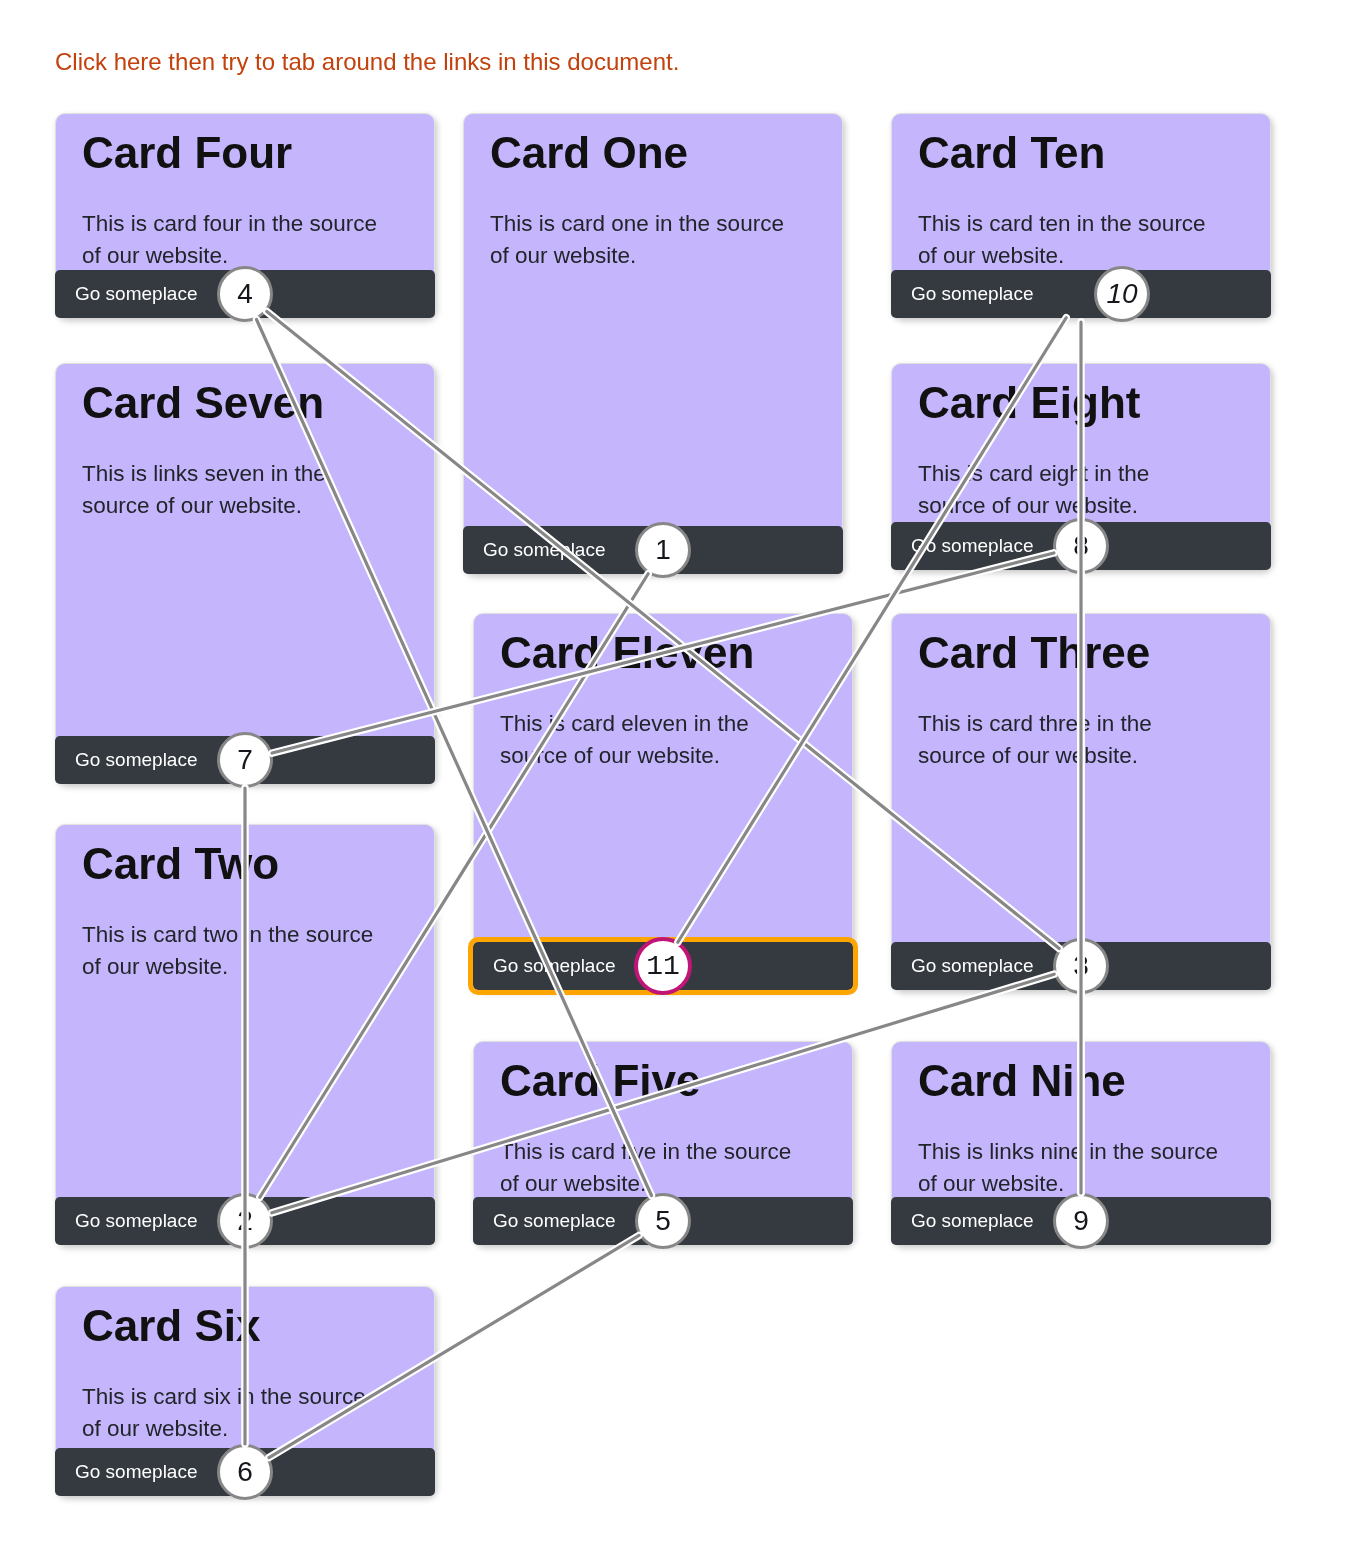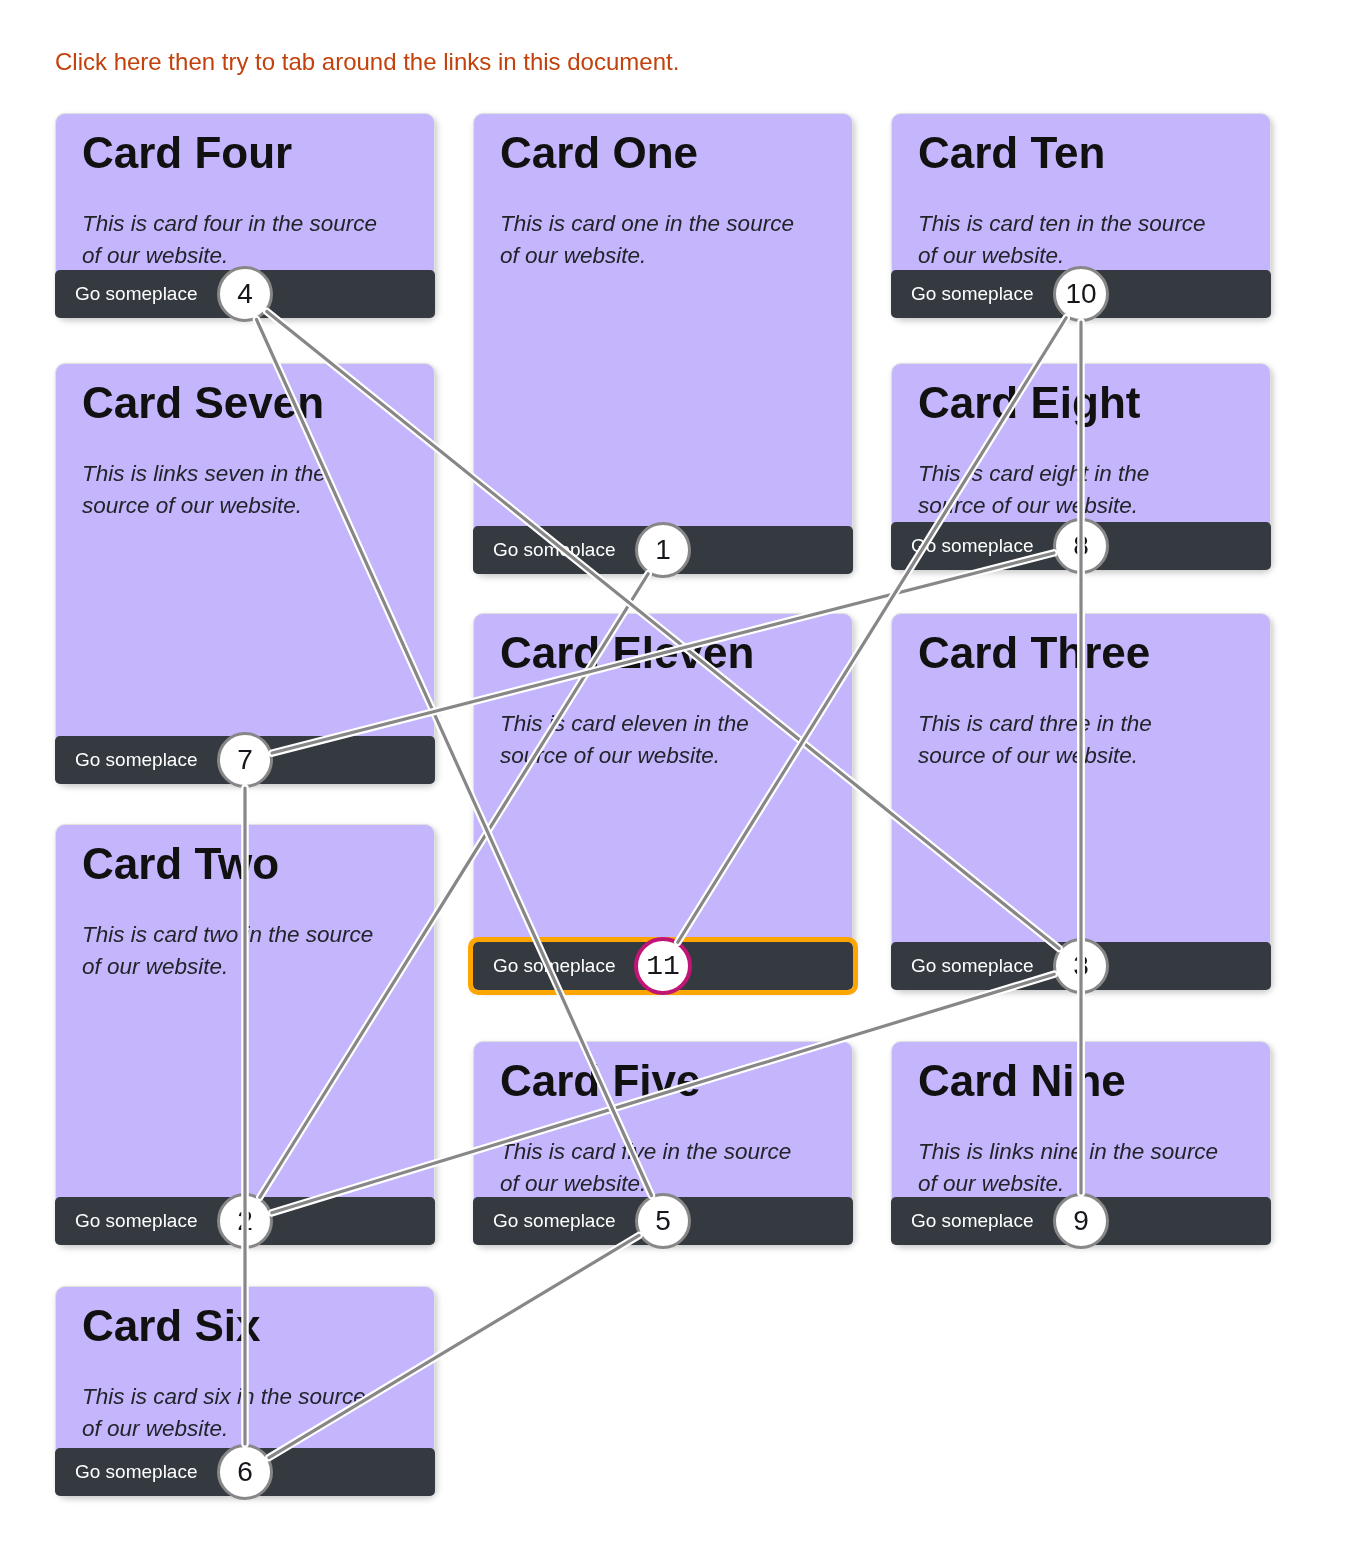--- a/index.html
+++ b/index.html
@@ -24,21 +24,21 @@
     box-shadow: 2px 3px 6px rgba(0,0,0,0.22);
     padding: 14px 26px 0 26px;
     z-index: 1;
   }
   .card-title {
     margin: 0; font-size: 44px; font-weight: 700; color: #111111;
     letter-spacing: 0;
   }
   .card-text {
     margin: 30px 0 0 0; font-size: 22.5px; line-height: 32px;
-    max-width: 302px; color: #212529; font-style: italic;
+    max-width: 302px; color: #212529;
   }
   .card-button {
     position: absolute; left: -1px; right: -1px; bottom: -1px;
     height: 48px; line-height: 48px;
     background: var(--btn-bg, #343a40);
     color: var(--btn-fg, #ffffff);
     font-size: 19px; text-decoration: none;
     padding-left: 20px; border-radius: 5px;
     display: block;
   }
@@ -71,21 +71,21 @@
 <p class="instruction">Click here then try to tab around the links in this document.</p>
 
 <div id="board">
 
   <article class="card" style="left:55px;top:113px;width:380px;height:205px">
     <h2 class="card-title">Card Four</h2>
     <p class="card-text">This is card four in the source of our website.</p>
     <a href="#" class="card-button">Go someplace</a>
   </article>
 
-  <article class="card" style="left:473px;top:113px;width:380px;height:461px">
+  <article class="card" style="left:463px;top:113px;width:380px;height:461px">
     <h2 class="card-title">Card One</h2>
     <p class="card-text">This is card one in the source of our website.</p>
     <a href="#" class="card-button">Go someplace</a>
   </article>
 
   <article class="card" style="left:891px;top:113px;width:380px;height:205px">
     <h2 class="card-title">Card Ten</h2>
     <p class="card-text">This is card ten in the source of our website.</p>
     <a href="#" class="card-button">Go someplace</a>
   </article>
@@ -133,21 +133,21 @@
   </article>
 
   <article class="card" style="left:55px;top:1286px;width:380px;height:210px">
     <h2 class="card-title">Card Six</h2>
     <p class="card-text">This is card six in the source of our website.</p>
     <a href="#" class="card-button">Go someplace</a>
   </article>
 
 <div class="tab-badge" style="left: 245px; top: 294px;">4</div>
     <div class="tab-badge" style="left: 663px; top: 550px;">1</div>
-    <div class="tab-badge" style="left: 1081px; top: 294px;">10</div>
+    <div class="tab-badge" style="left: 1122px; top: 294px; font-style: italic;">10</div>
     <div class="tab-badge" style="left: 245px; top: 760px;">7</div>
     <div class="tab-badge" style="left: 1081px; top: 546px;">8</div>
     <div class="tab-badge active" style="left: 663px; top: 966px;">11</div>
     <div class="tab-badge" style="left: 1081px; top: 966px;">3</div>
     <div class="tab-badge" style="left: 245px; top: 1221px;">2</div>
     <div class="tab-badge" style="left: 663px; top: 1221px;">5</div>
     <div class="tab-badge" style="left: 1081px; top: 1221px;">9</div>
     <div class="tab-badge" style="left: 245px; top: 1472px;">6</div>
     <svg id="lines" width="1347" height="1548">
       <line x1="648.1950663622101" y1="573.7658145238205" x2="259.8049336377898" y2="1197.2341854761794" stroke="#ffffff" stroke-width="7.5" stroke-linecap="round"></line>

